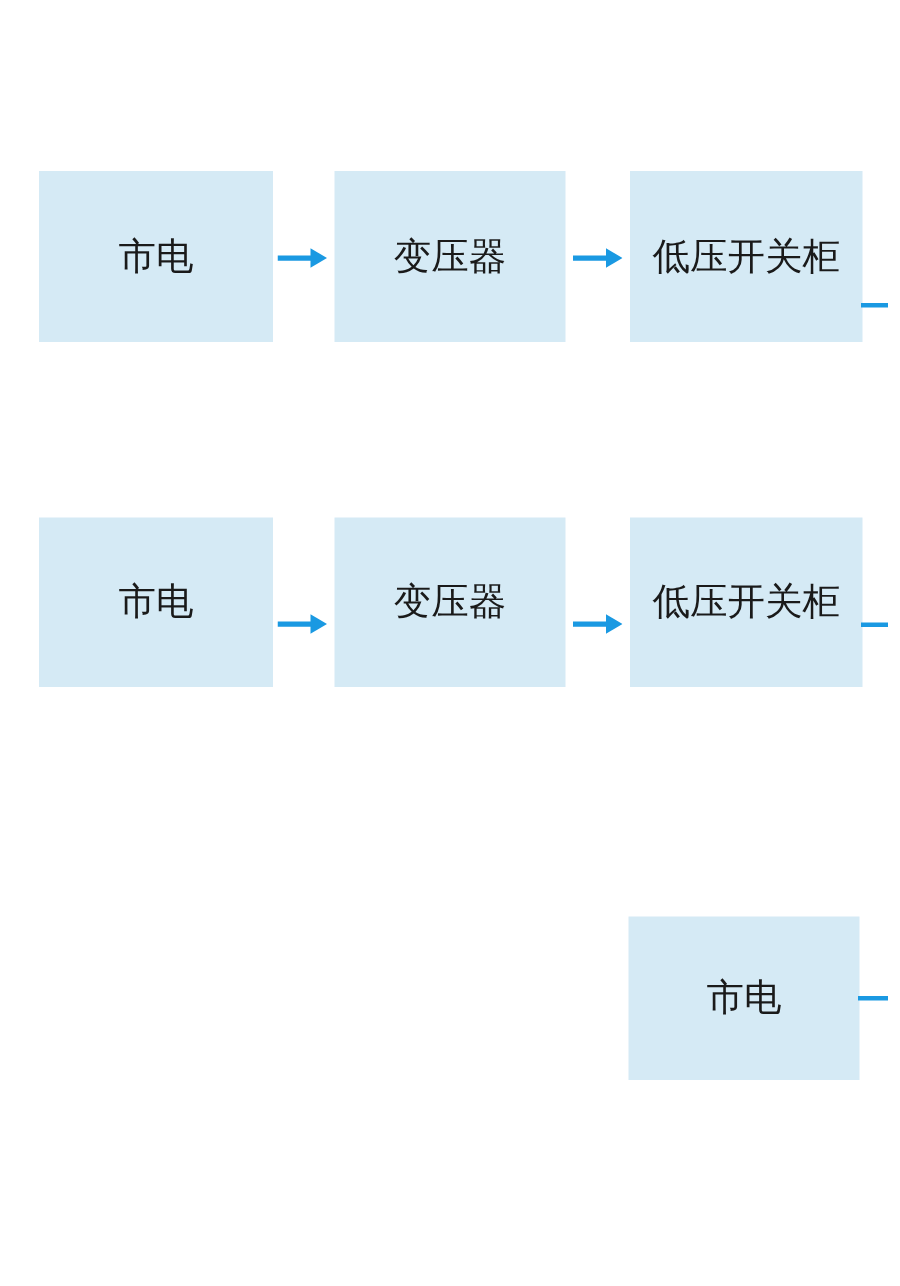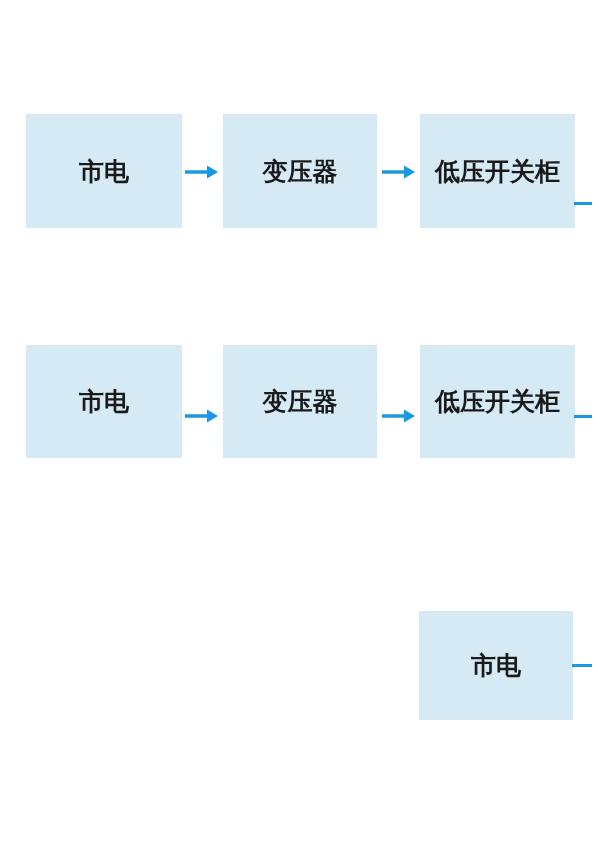--- a/index.html
+++ b/index.html
@@ -7,21 +7,20 @@
     padding: 0;
     background: #ffffff;
   }
   .canvas {
     position: relative;
     width: 592px;
     height: 857px;
     background: var(--page-background, #ffffff);
     overflow: hidden;
     font-family: "Liberation Sans", "DejaVu Sans", sans-serif;
-    font-weight: bold;
   }
   .node {
     position: absolute;
     background: var(--node-fill, #d5eaf5);
     color: var(--node-text, #1a1a1a);
     display: flex;
     align-items: center;
     justify-content: center;
     font-size: 25px;
     line-height: 1;

